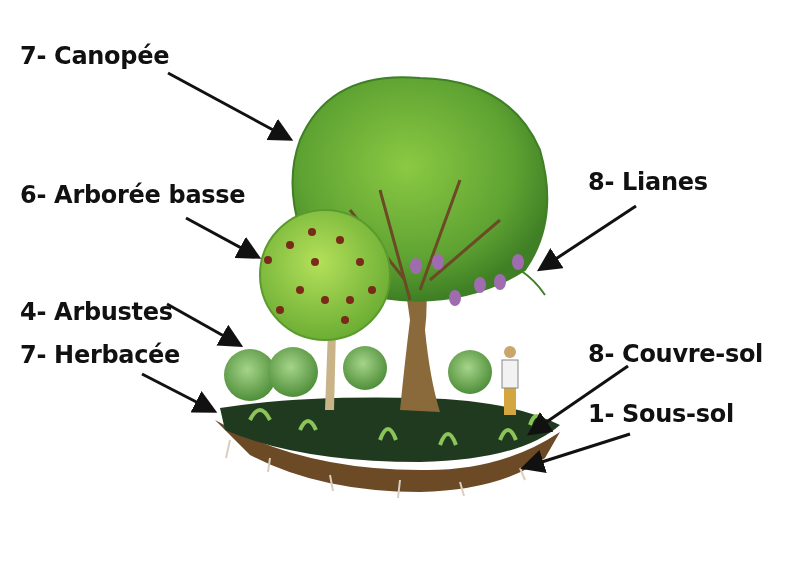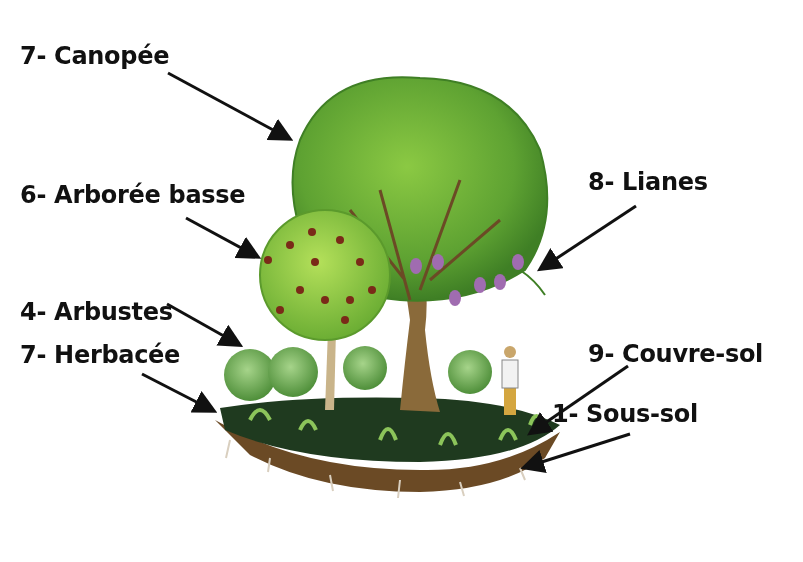--- a/index.html
+++ b/index.html
@@ -99,14 +99,14 @@
     <line x1="628" y1="366" x2="532" y2="432" marker-end="url(#ah)"></line>
     <line x1="630" y1="434" x2="526" y2="467" marker-end="url(#ah)"></line>
   </g>
 </svg>
 
 <div class="label" style="left:20px;top:44px;">7- Canopée</div>
 <div class="label" style="left:20px;top:183px;">6- Arborée basse</div>
 <div class="label" style="left:20px;top:272px;margin-top:28px;">4- Arbustes</div>
 <div class="label" style="left:20px;top:343px;">7- Herbacée</div>
 <div class="label" style="left:588px;top:170px;">8- Lianes</div>
-<div class="label" style="left:588px;top:342px;">9- Couvre-sol</div>
-<div class="label" style="left:552px;top:402px;">1- Sous-sol</div>
+<div class="label" style="left:588px;top:342px;">8- Couvre-sol</div>
+<div class="label" style="left:588px;top:402px;">1- Sous-sol</div>
 
 </body></html>

